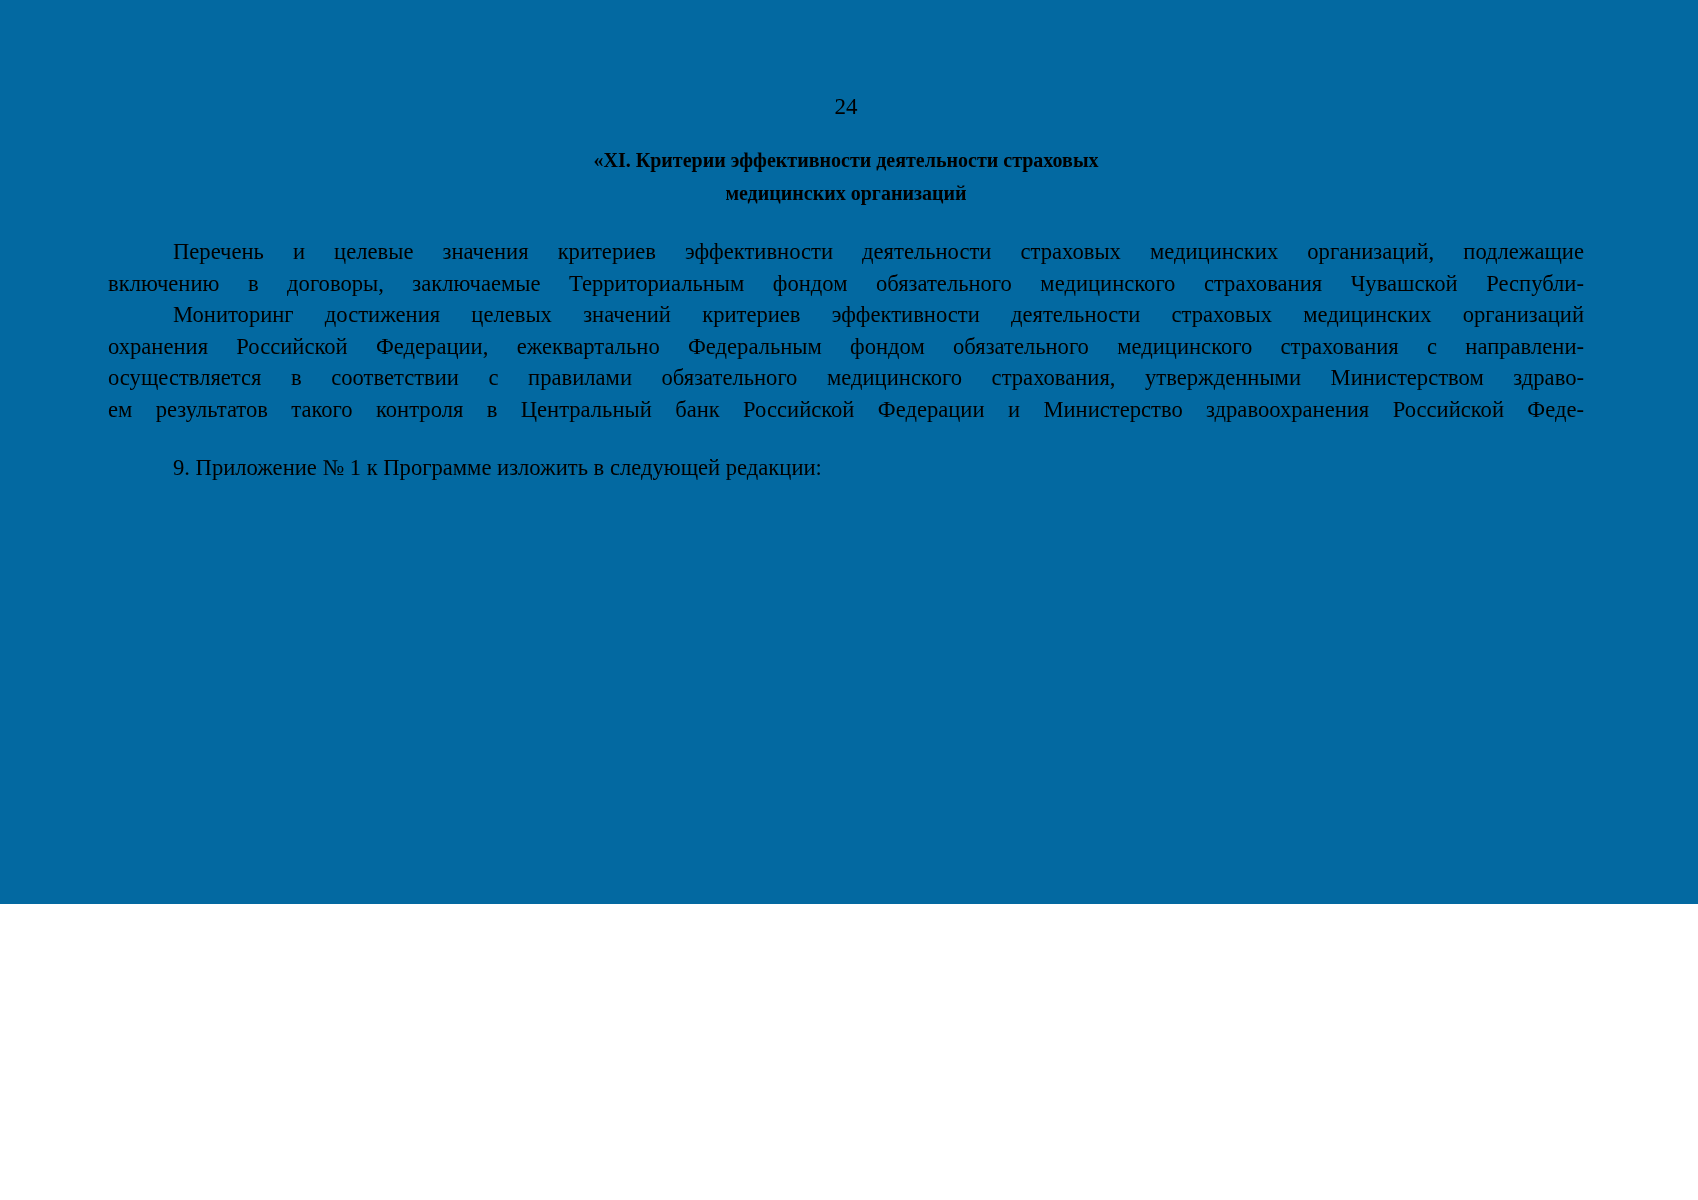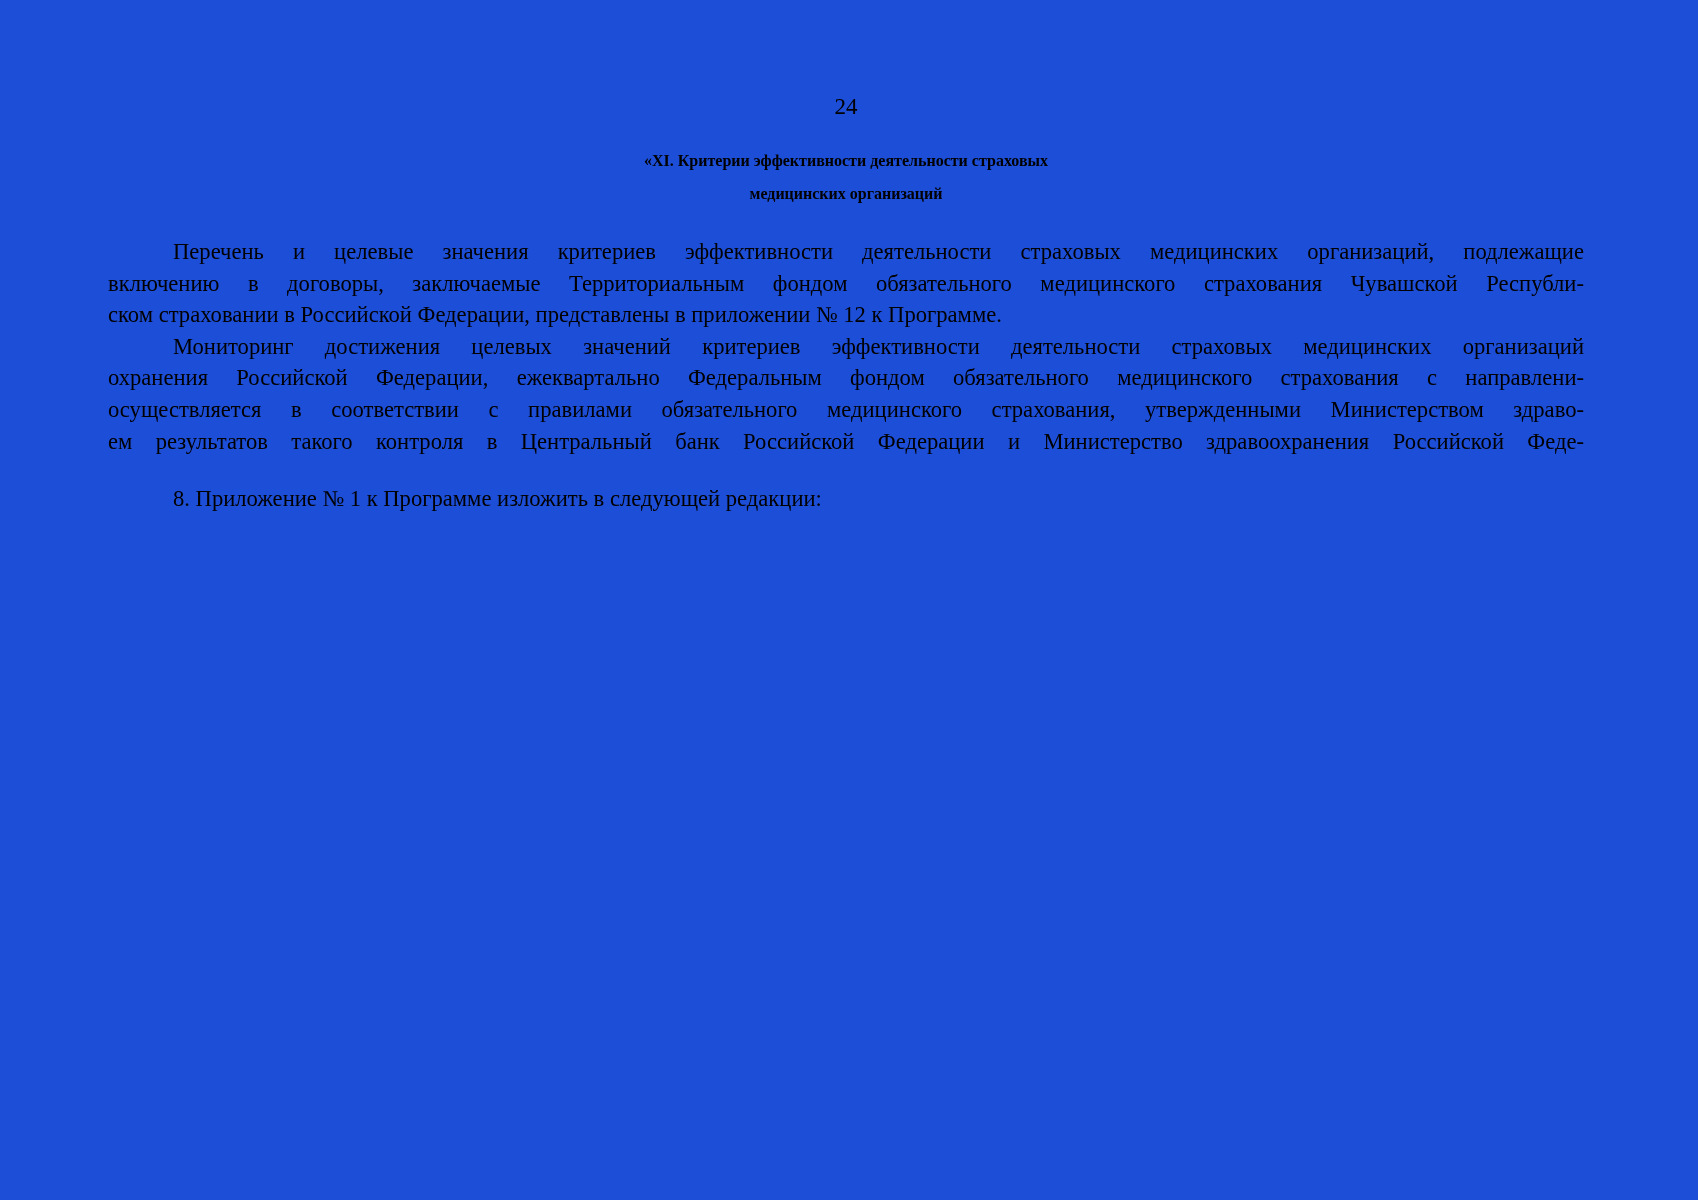--- a/index.html
+++ b/index.html
@@ -3,43 +3,43 @@
 <meta charset="utf-8">
 <style>
   html, body {
     margin: 0;
     padding: 0;
     background: #ffffff;
   }
   .page {
     position: relative;
     width: 1698px;
-    height: 1200px;
-    background: #1d4ed8;
+    height: 904px;
+    background: #0369a1;
     overflow: hidden;
     font-family: "Liberation Serif", "DejaVu Serif", serif;
     color: #000000;
   }
   .content {
     position: absolute;
     left: 108px;
     top: 0;
     width: 1476px;
   }
   .page-number {
     margin-top: 95px;
     text-align: center;
     font-size: 23px;
     line-height: 23px;
   }
   .heading {
     margin-top: 26px;
     font-weight: bold;
     text-align: center;
-    font-size: 16px;
+    font-size: 20px;
     line-height: 33px;
   }
   .para {
     font-size: 22.6px;
     line-height: 31.6px;
   }
   .para.p-first { margin-top: 26px; }
   .para .line {
     text-align: justify;
     text-align-last: justify;
@@ -64,26 +64,25 @@
     <div class="page-number">24</div>
 
     <div class="heading">
       <div>«XI. Критерии эффективности деятельности страховых</div>
       <div>медицинских организаций</div>
     </div>
 
     <div class="para p-first">
       <div class="line first">Перечень и целевые значения критериев эффективности деятельности страховых медицинских организаций, подлежащие</div>
       <div class="line">включению в договоры, заключаемые Территориальным фондом обязательного медицинского страхования Чувашской Республи-</div>
-      <div class="line last">ском страховании в Российской Федерации, представлены в приложении № 12 к Программе.</div>
     </div>
 
     <div class="para">
       <div class="line first">Мониторинг достижения целевых значений критериев эффективности деятельности страховых медицинских организаций</div>
       <div class="line">охранения Российской Федерации, ежеквартально Федеральным фондом обязательного медицинского страхования с направлени-</div>
       <div class="line">осуществляется в соответствии с правилами обязательного медицинского страхования, утвержденными Министерством здраво-</div>
       <div class="line">ем результатов такого контроля в Центральный банк Российской Федерации и Министерство здравоохранения Российской Феде-</div>
     </div>
 
-    <div class="para-item">8. Приложение № 1 к Программе изложить в следующей редакции:</div>
+    <div class="para-item">9. Приложение № 1 к Программе изложить в следующей редакции:</div>
 
   </div>
 </div>
 
 </body></html>

